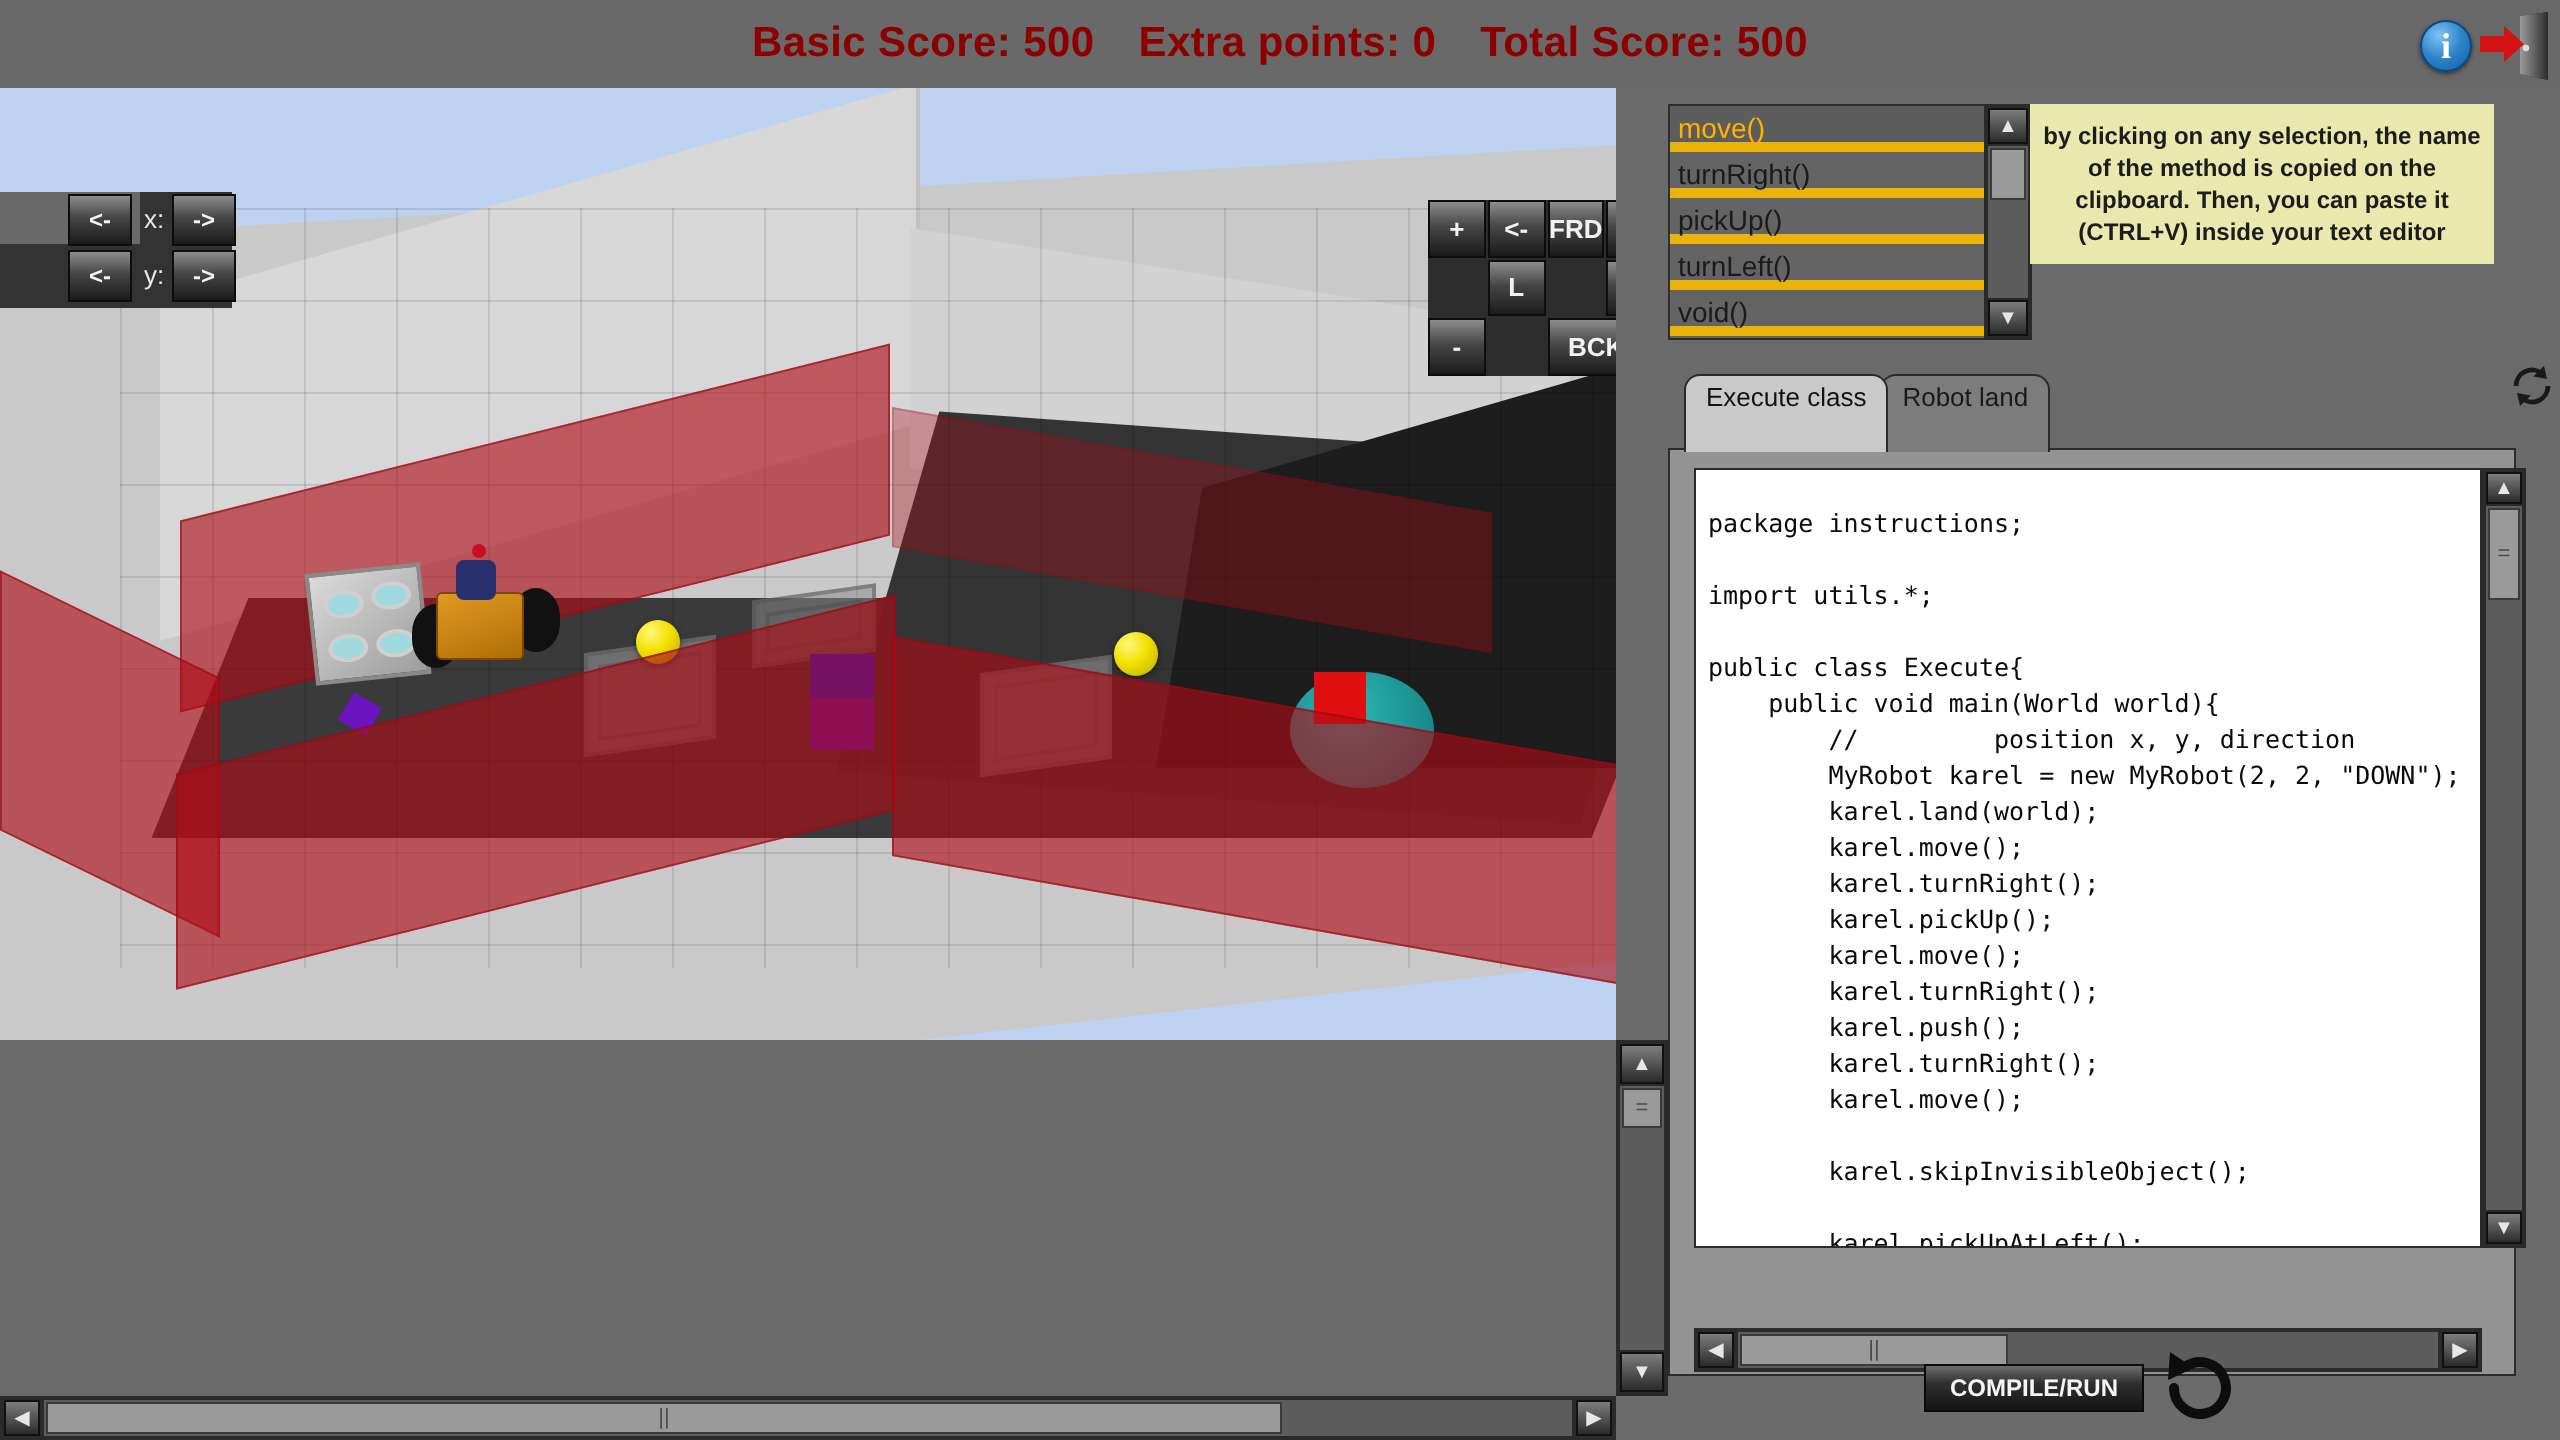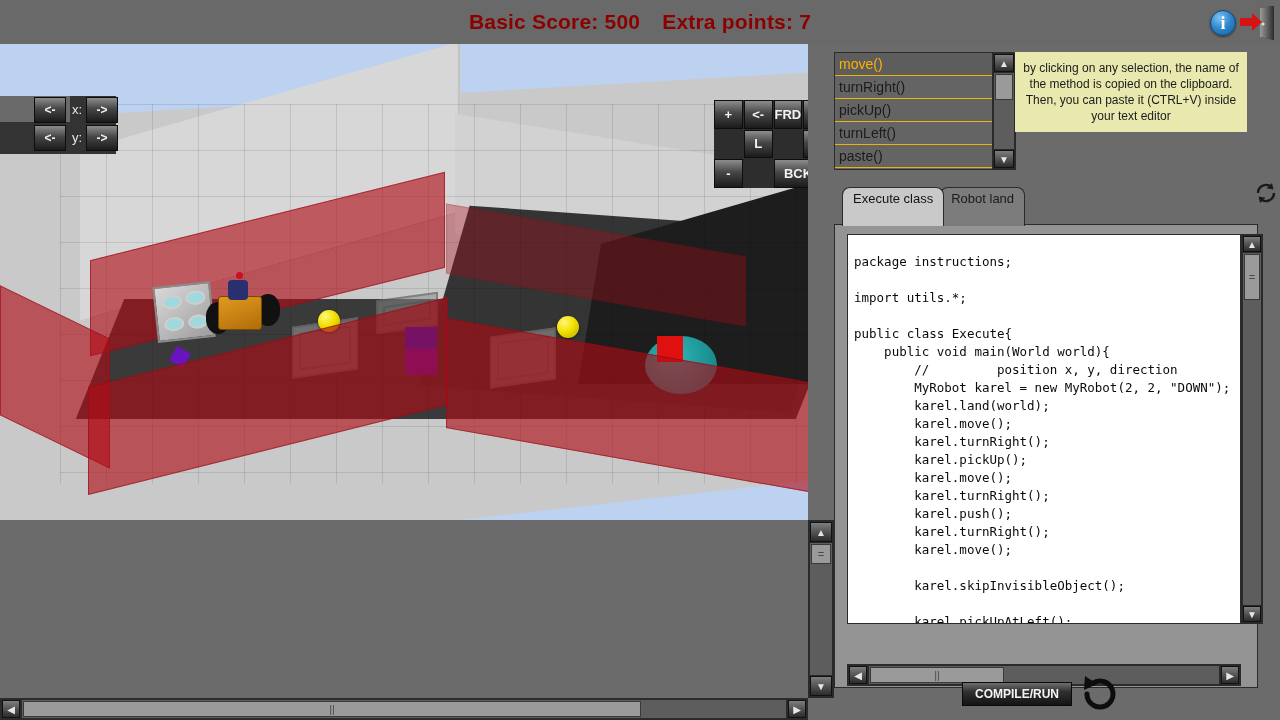--- a/index.html
+++ b/index.html
@@ -201,33 +201,34 @@
     background: #6b6b6b;
   }
   #method-list {
     position: absolute; left: 0; top: 8px; width: 178px; height: 118px;
     background: #646464; border: 1px solid #2d2d2d;
     overflow: hidden;
   }
   .method-item {
     height: 23px; line-height: 23px; padding-left: 4px;
     font-size: 14px; color: #1b1b1b; cursor: pointer;
-    border-bottom: 1px solid #eab308;
+    border-bottom: 5px solid #eab308;
     white-space: nowrap;
   }
   .method-item.selected { background: #5d5d5d; color: #ffb100; }
   #method-scroll {
     position: absolute; left: 158px; top: 8px; width: 24px; height: 118px;
     background: #2a2a2a;
   }
   #tooltip {
     position: absolute; left: 181px; top: 8px; width: 232px; height: 80px;
     background: #e8e8af; color: #1c1c1c;
     font-size: 12px; line-height: 16px; text-align: center;
     padding: 8px 6px;
+    font-weight: bold;
   }
   #refresh-icon {
     position: absolute; right: 2px; top: 136px; width: 24px; height: 26px;
   }
 
   
   #tabs { position: absolute; left: 8px; top: 158px; height: 24px; display: flex; align-items: flex-end; }
   .tab {
     height: 39px; padding: 0 10px; line-height: 22px;
     font-size: 13px; color: #131313;
@@ -276,21 +277,22 @@
   #reset-icon { position: absolute; left: 244px; top: 628px; width: 42px; height: 44px; }
 </style>
 </head>
 <body>
 
 <div id="app">
 
   <div id="topbar">
     <div id="score-line">
       <span class="score-item">Basic Score: 500</span>
-      <span class="score-item">Extra points: 7</span>
+      <span class="score-item">Extra points: 0</span>
+      <span class="score-item">Total Score: 500</span>
     </div>
     <div id="info-icon">
       <span>i</span>
     </div>
     <div id="exit-icon">
       <svg width="36" height="34" viewBox="0 0 36 34">
         <polygon points="20,2 34,0 34,34 20,31" fill="#2b2b2b"></polygon>
         <polygon points="20,2 34,0 34,34 20,31" fill="url(#dg)"></polygon>
         <defs>
             <linearGradient id="dg" x1="0" y1="0" x2="1" y2="0">
@@ -391,21 +393,21 @@
     <div class="sb-arrow" style="position:absolute;left:788px;top:2px;width:18px;height:18px;">▶</div>
   </div>
 
   <div id="right-panel">
 
     <div id="method-list">
       <div class="method-item selected">move()</div>
       <div class="method-item">turnRight()</div>
       <div class="method-item">pickUp()</div>
       <div class="method-item">turnLeft()</div>
-      <div class="method-item">paste()</div>
+      <div class="method-item">void()</div>
     </div>
 
     <div id="method-scroll">
       <div class="sb-arrow" style="position:absolute;left:2px;top:2px;width:20px;height:18px;">▲</div>
       <div class="sb-track" style="position:absolute;left:2px;top:21px;width:20px;height:76px;"></div>
       <div class="sb-thumb" style="position:absolute;left:3px;top:22px;width:18px;height:26px;"></div>
       <div class="sb-arrow" style="position:absolute;left:2px;top:98px;width:20px;height:18px;">▼</div>
     </div>
 
     <div id="tooltip">by clicking on any selection, the name of the method is copied on the clipboard. Then, you can paste it (CTRL+V) inside your text editor</div>

